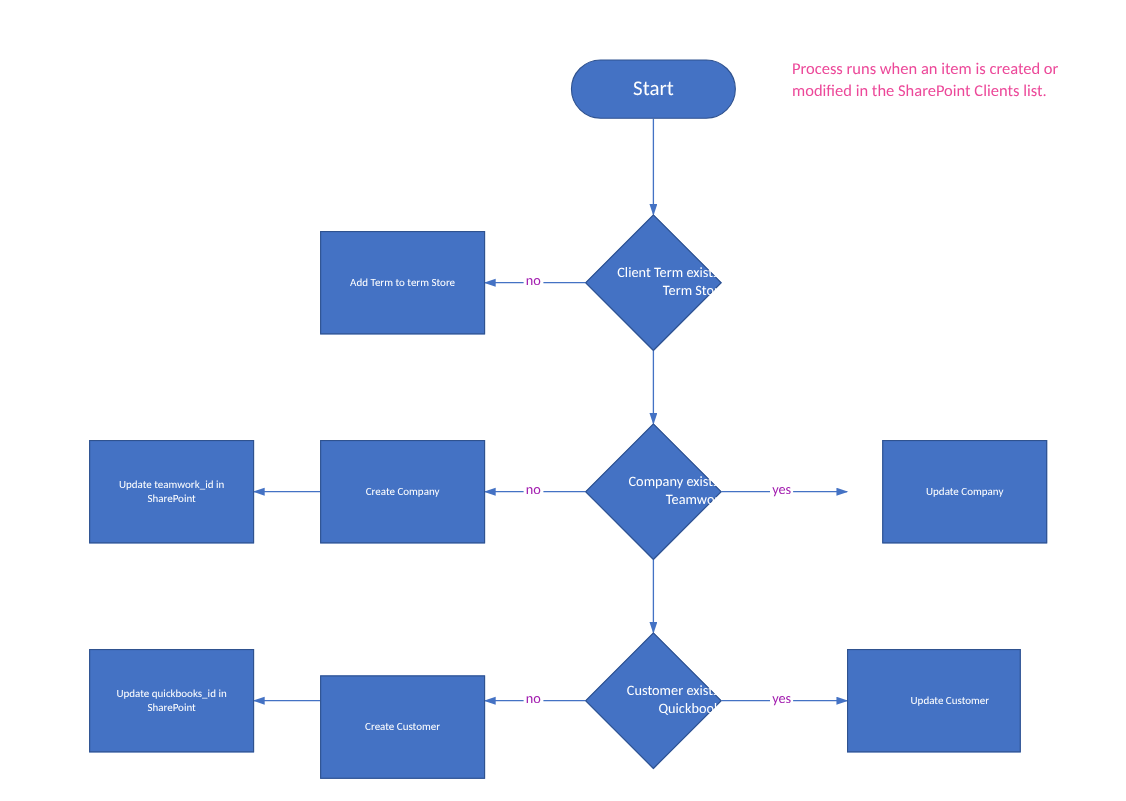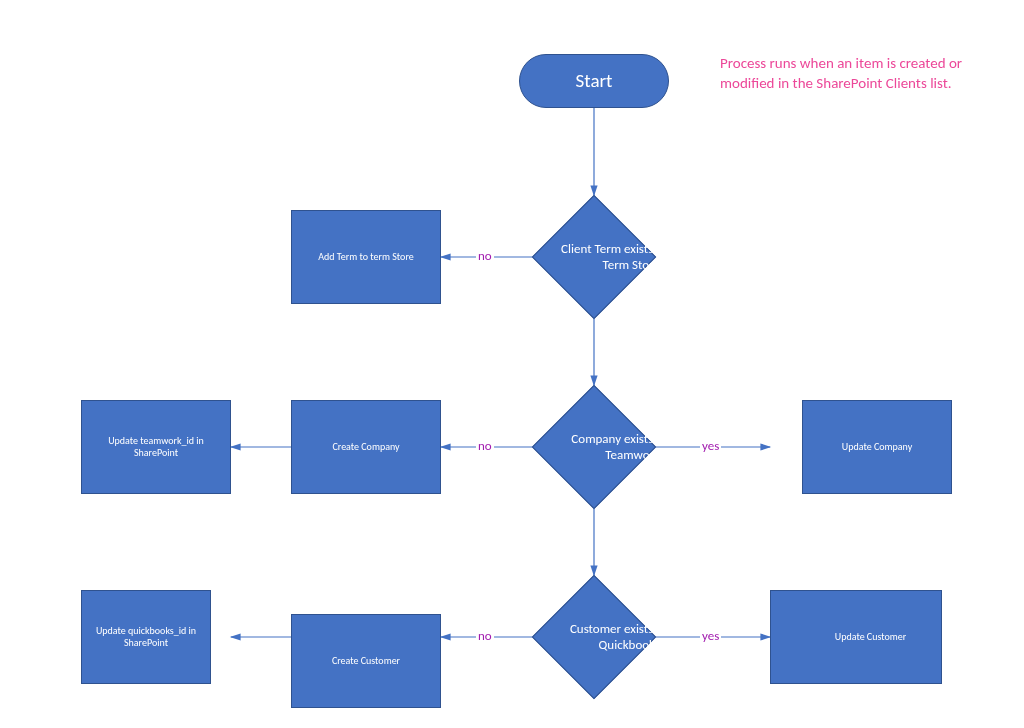--- a/index.html
+++ b/index.html
@@ -137,21 +137,21 @@
 
 <div class="shape rect" style="left:770px; top:400px; width:150px; height:94px;margin-left:32px;">Update Company</div>
 
 <div class="diamond" style="left:550px; top:593px; width:88px; height:88px;">
   <div class="diamond-shape"></div>
 </div>
 <div class="diamond-text" style="left:532px; top:575px; width:124px; height:124px;">Customer exists in Quickbooks?</div>
 
 <div class="shape rect" style="left:291px; top:590px; width:150px; height:94px;margin-top:24px;">Create Customer</div>
 
-<div class="shape rect" style="left:81px; top:590px; width:130px; height:94px;">Update quickbooks_id in SharePoint</div>
+<div class="shape rect" style="left:81px; top:590px; width:150px; height:94px;">Update quickbooks_id in SharePoint</div>
 
-<div class="shape rect" style="left:770px; top:590px; width:172px; height:94px;padding-left:33px;">Update Customer</div>
+<div class="shape rect" style="left:770px; top:590px; width:158px; height:94px;padding-left:33px;">Update Customer</div>
 
 <div class="edge-label" style="left:476px; top:248px;">no</div>
 <div class="edge-label" style="left:476px; top:438px;">no</div>
 <div class="edge-label" style="left:700px; top:438px;">yes</div>
 <div class="edge-label" style="left:476px; top:628px;">no</div>
 <div class="edge-label" style="left:700px; top:628px;">yes</div>
 
 </body></html>

